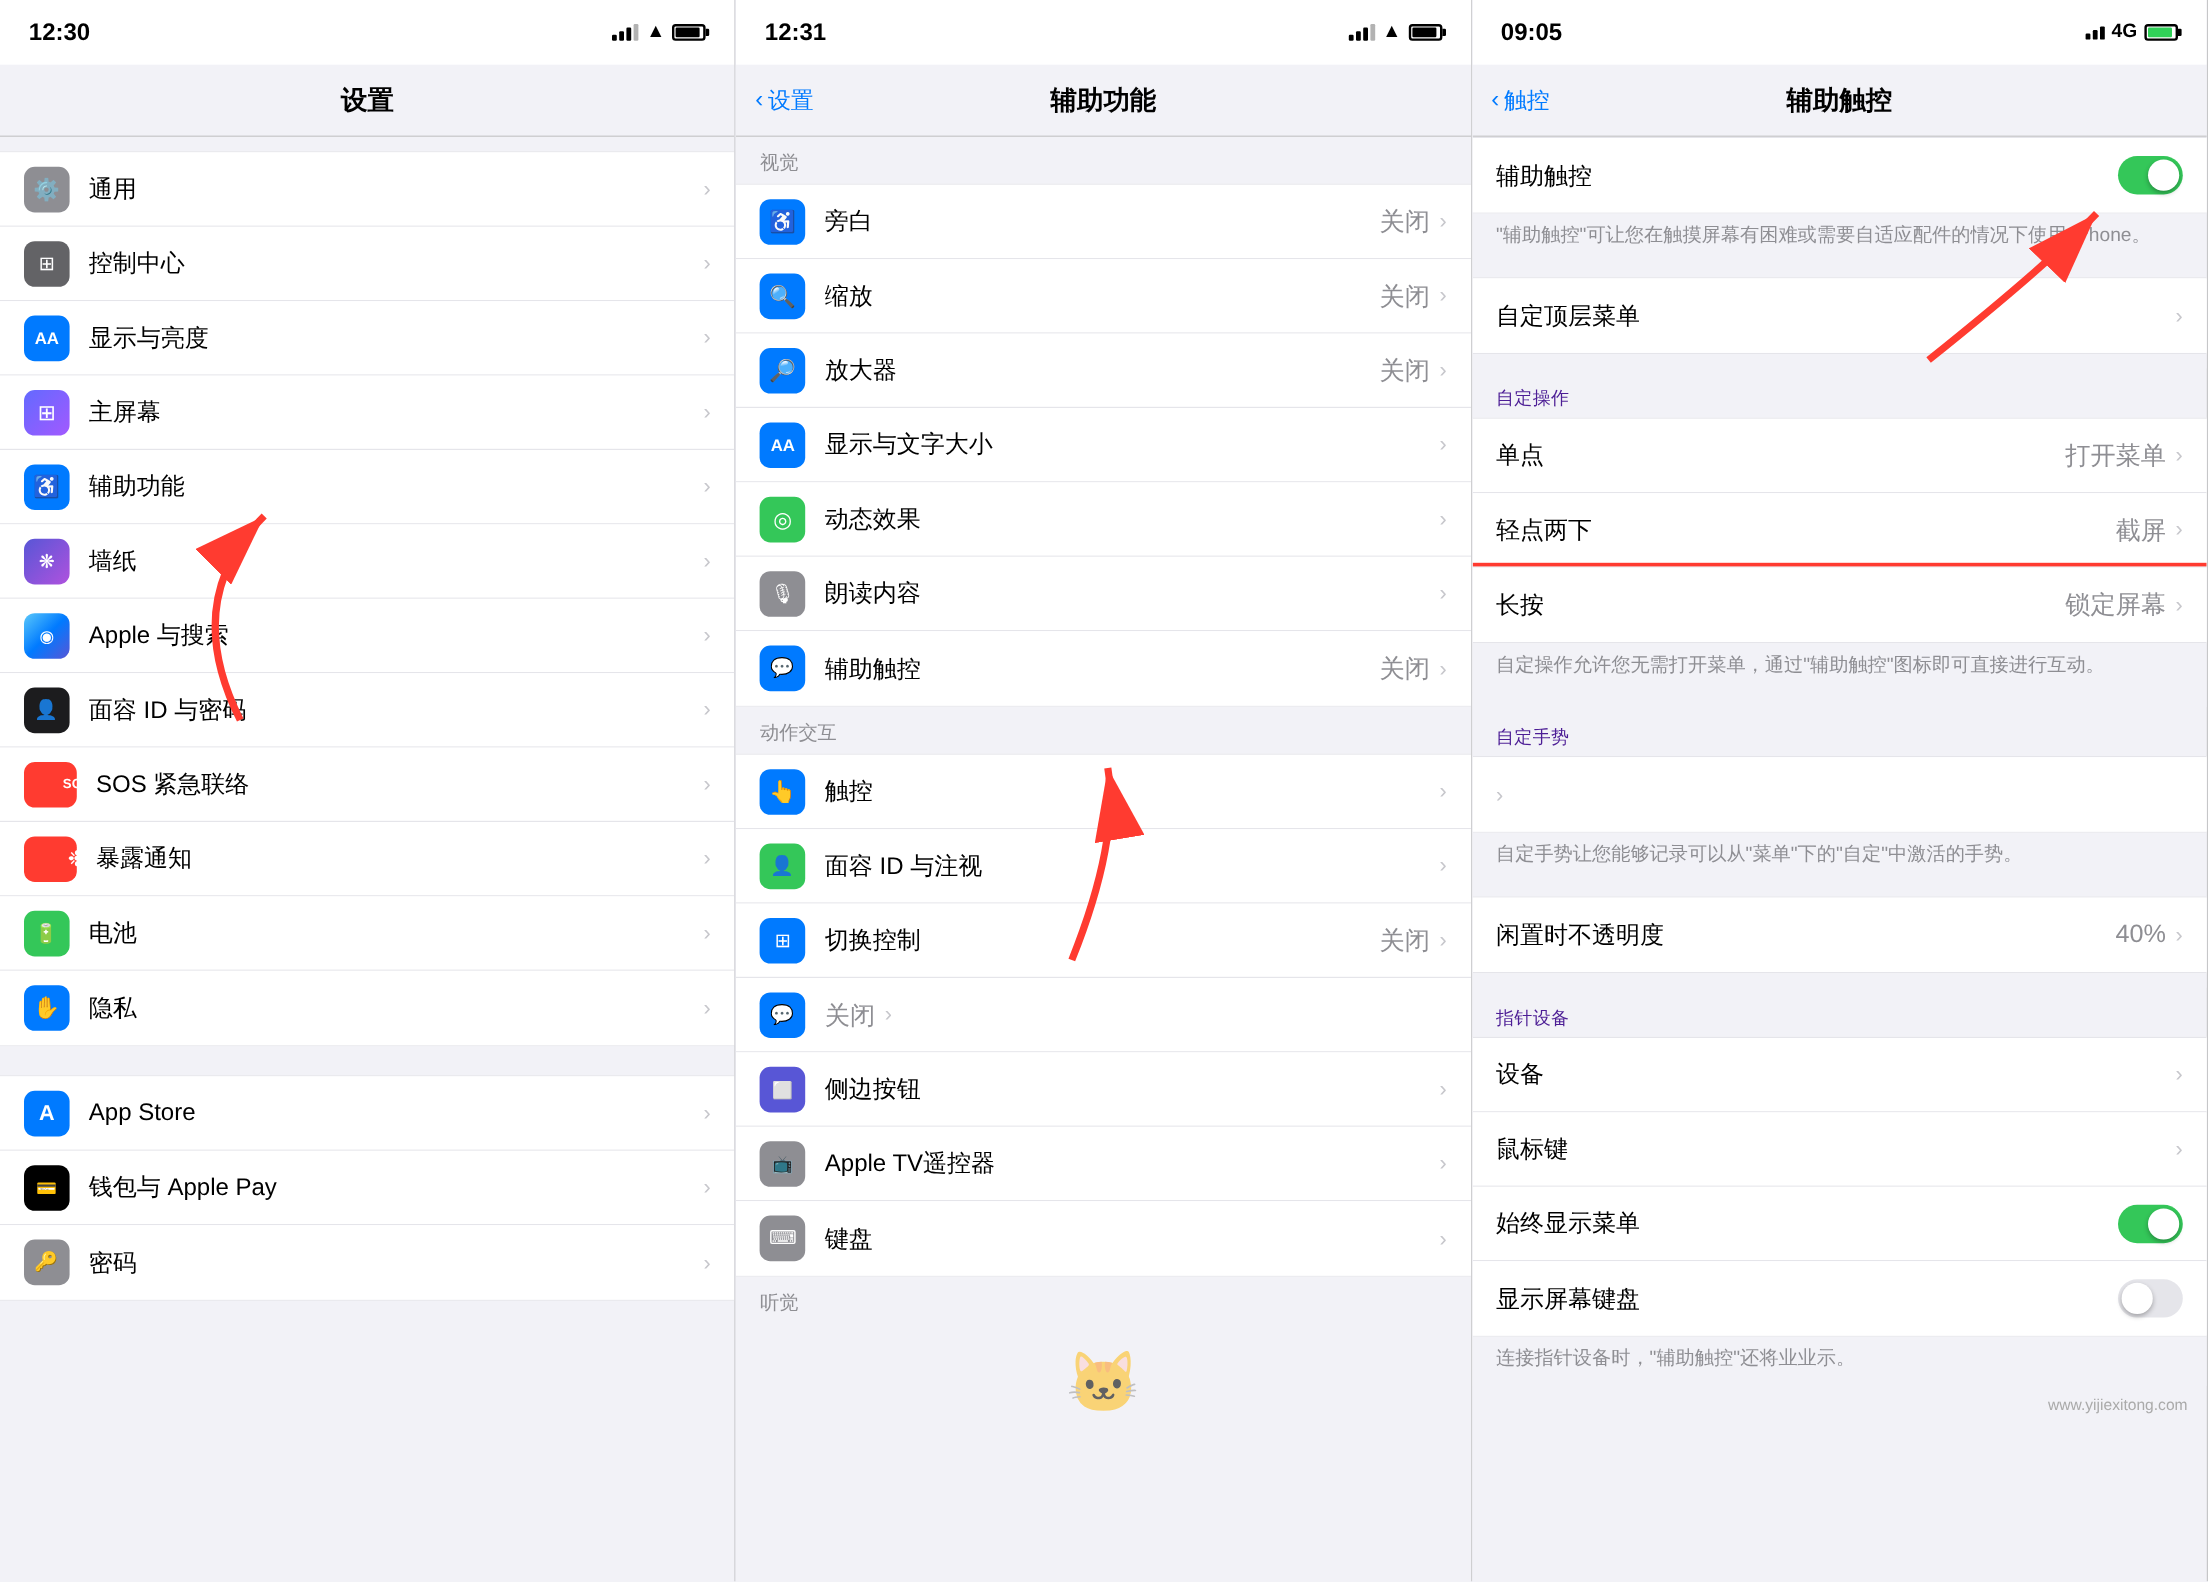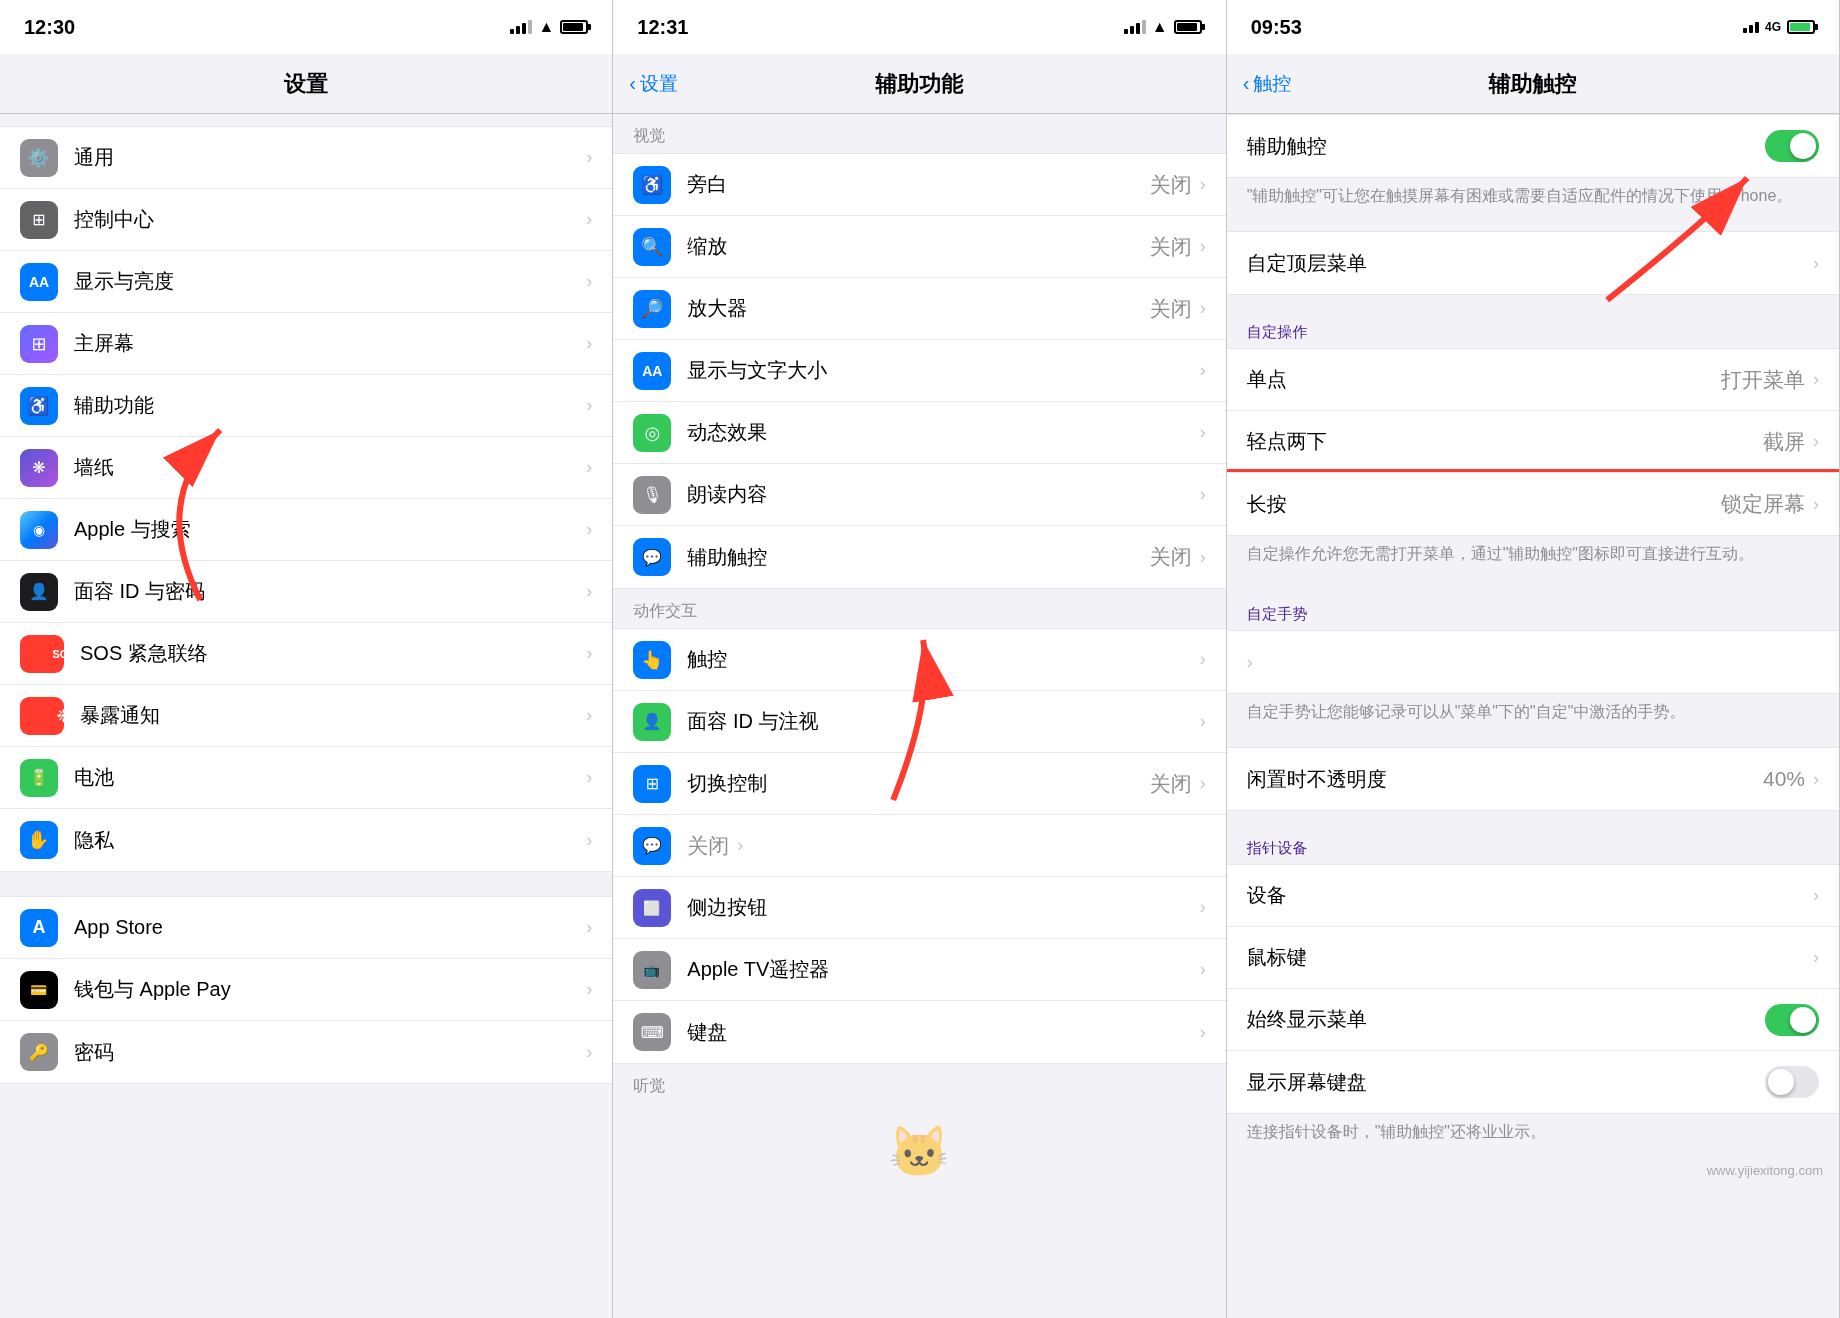--- a/index.html
+++ b/index.html
@@ -200,21 +200,21 @@
     
     .arrow-overlay {
       position: absolute;
       top: 0; left: 0;
       width: 100%; height: 100%;
       pointer-events: none;
       z-index: 100;
     }
 
     
-    .fourG { font-size: 12px; font-weight: 700; }
+    .fourG { font-size: 16px; font-weight: 700; }
   </style>
 </head>
 <body>
 
 <div class="panel-wrapper">
   <div class="panel">
 
     <div class="status-bar">
       <span class="time">12:30</span>
       <div class="status-icons">
@@ -475,21 +475,21 @@
       </marker>
     </defs>
     <path d="M 280 800 Q 320 700 310 640" stroke="#ff3b30" stroke-width="6" fill="none" marker-end="url(#arrowhead2)"></path>
   </svg>
 </div>
 
 <div class="panel-wrapper">
   <div class="panel">
 
     <div class="status-bar">
-      <span class="time">09:53</span>
+      <span class="time">09:05</span>
       <div class="status-icons">
         <div class="signal-bars">
           <span></span>
             <span></span>
             <span></span>
         </div>
         <span class="fourG">4G</span>
         <div class="battery">
           <div class="battery-fill full battery-green"></div>
         </div>

